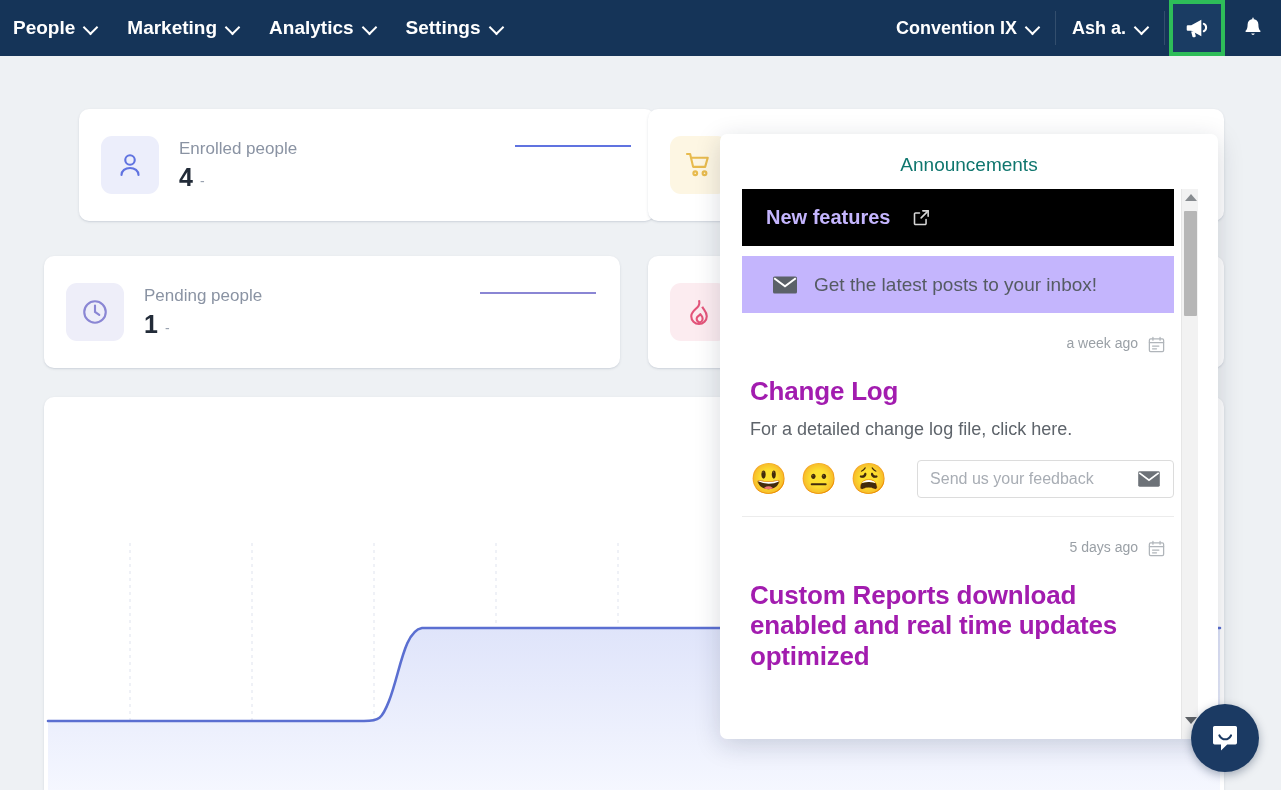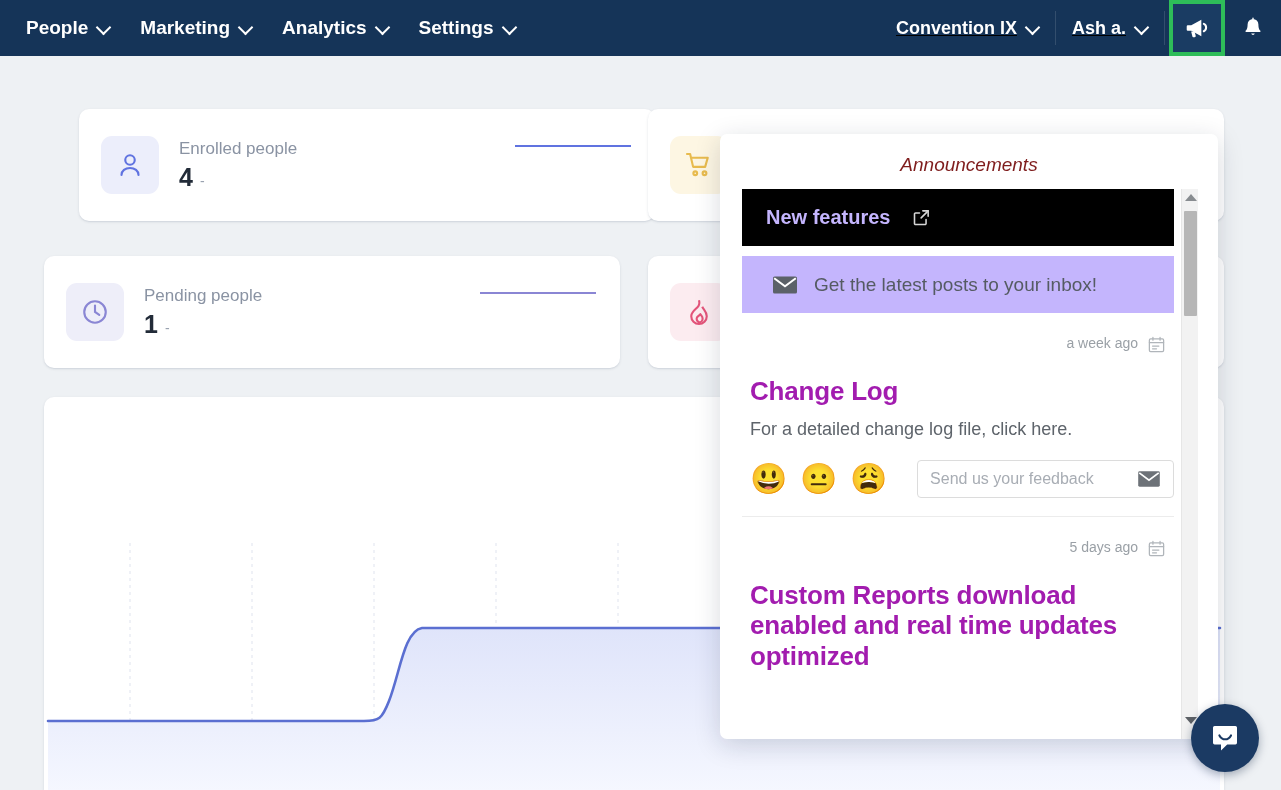--- a/index.html
+++ b/index.html
@@ -12,28 +12,28 @@
   #app { position: relative; width: 1281px; height: 790px; }
 
   
   .navbar {
     position: absolute; top: 0; left: 0;
     width: 1281px; height: 56px;
     background: #153458;
     display: flex; align-items: center;
     z-index: 40;
   }
-  .nav-left { display: flex; align-items: center; padding-left: 14px; gap: 6px; }
+  .nav-left { display: flex; align-items: center; padding-left: 1px; gap: 6px; }
   .nav-item {
     display: flex; align-items: center; gap: 9px;
     color: #ffffff; font-size: 19px; font-weight: 700;
     padding: 8px 12px; cursor: pointer; white-space: nowrap;
   }
   .nav-spacer { flex: 1; }
-  .nav-right { display: flex; align-items: center; height: 56px; text-decoration: underline; }
+  .nav-right { display: flex; align-items: center; height: 56px; }
   .nav-right .nav-item { font-size: 18px; font-weight: 700; }
   .vdiv { width: 1px; height: 34px; background: rgba(255,255,255,0.13); margin: 0 4px; }
   .chev { display: inline-block; width: 13px; height: 13px; position: relative; }
   .chev::after {
     content: ""; position: absolute; left: 1px; top: 0px;
     width: 9px; height: 9px;
     border-right: 2.6px solid #fff; border-bottom: 2.6px solid #fff;
     transform: rotate(45deg);
   }
   .icon-btn {
@@ -77,22 +77,22 @@
   
   #announcements-panel {
     position: absolute; left: 720px; top: 78px;
     width: 498px; height: 605px;
     background: #ffffff;
     border-radius: 7px;
     box-shadow: 0 6px 26px rgba(20,30,55,0.17);
     z-index: 30; overflow: hidden;
   }
   .ann-header {
-    text-align: center; color: #7f1d1d;
-    font-size: 19px; padding: 20px 0 14px; font-style: italic;
+    text-align: center; color: #0f766e;
+    font-size: 19px; padding: 20px 0 14px;
   }
   .ann-scrollarea { position: absolute; left: 0; top: 55px; right: 0; bottom: 0; }
   .ann-inner { position: absolute; left: 22px; top: 0; width: 432px; bottom: 0; overflow: hidden; }
 
   .new-features-bar {
     background: #000000; color: #c4b5fd;
     height: 57px; display: flex; align-items: center;
     padding-left: 24px; gap: 20px; cursor: pointer;
   }
   .new-features-bar .nf-label { font-size: 20px; font-weight: 700; }

